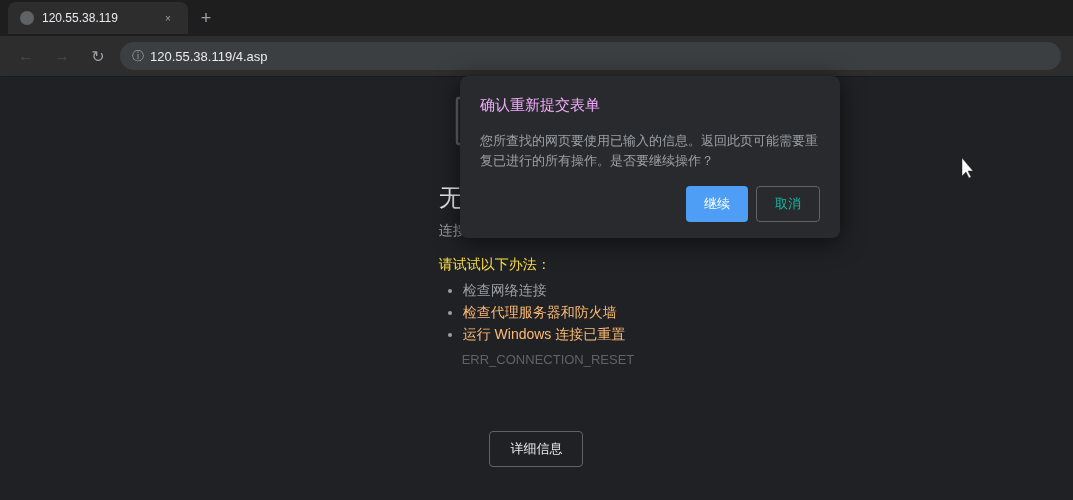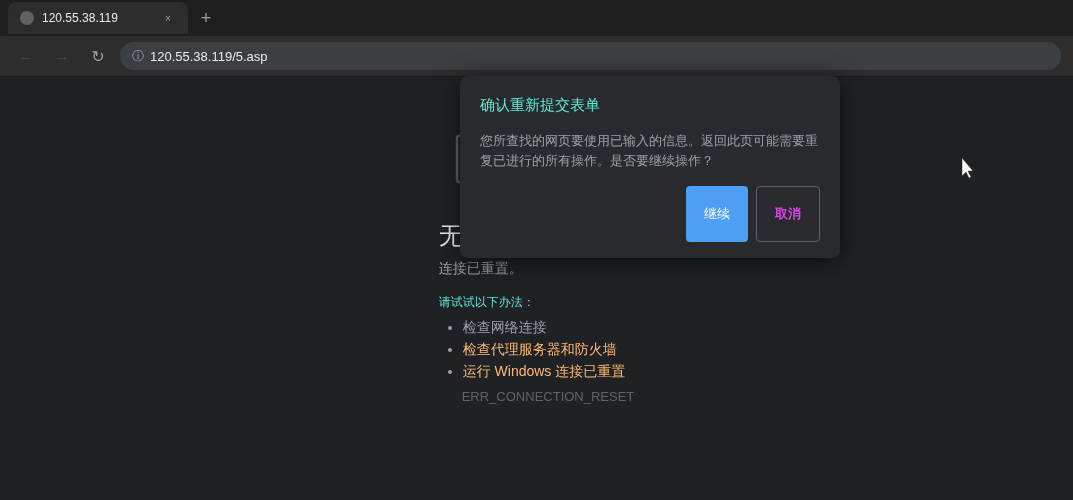--- a/index.html
+++ b/index.html
@@ -168,22 +168,22 @@
       font-weight: 400;
     }
 
     .error-subtitle {
       font-size: 14px;
       color: #9aa0a6;
       margin-bottom: 16px;
     }
 
     .error-suggestions {
-      font-size: 12px;
-      color: #5eead4;
+      font-size: 14px;
+      color: #fde047;
       margin-bottom: 8px;
     }
 
     .error-list {
       list-style: disc;
       padding-left: 24px;
       margin-bottom: 4px;
     }
 
     .error-list li {
@@ -233,21 +233,21 @@
       width: 380px;
       background: #292a2d;
       border-radius: 8px;
       box-shadow: 0 4px 24px rgba(0,0,0,0.6);
       padding: 20px 20px 16px 20px;
       pointer-events: all;
     }
 
     .dialog-title {
       font-size: 15px;
-      color: #5eead4;
+      color: #f0abfc;
       font-weight: 500;
       margin-bottom: 12px;
     }
 
     .dialog-body {
       font-size: 13px;
       color: #9aa0a6;
       line-height: 1.5;
       margin-bottom: 16px;
       margin-top: 16px;
@@ -264,27 +264,26 @@
       color: white;
       border: none;
       padding: 4px 18px;
       border-radius: 4px;
       font-size: 13px;
       cursor: pointer;
     }
 
     .btn-secondary {
       background: transparent;
-      color: #d946ef;
+      color: #14b8a6;
       border: 1px solid #5f6368;
-      padding: 18px 18px;
+      padding: 8px 18px;
       border-radius: 4px;
       font-size: 13px;
       cursor: pointer;
-      font-weight: bold;
     }
 
     
     .cursor {
       position: absolute;
       top: 158px;
       right: 95px;
       width: 16px;
       height: 22px;
       pointer-events: none;
@@ -313,21 +312,21 @@
     </div>
     <div class="tab-new">+</div>
   </div>
 
   <div class="nav-bar">
     <div class="nav-btn disabled">←</div>
     <div class="nav-btn disabled">→</div>
     <div class="nav-btn">↻</div>
     <div class="address-bar">
       <span class="address-icon">ⓘ</span>
-      <span>120.55.38.119/5.asp</span>
+      <span>120.55.38.119/4.asp</span>
     </div>
   </div>
 </div>
 
 <div class="side-panel"></div>
 
 <div class="page-content">
   <div class="error-container">
 
     <div class="error-icon">
@@ -350,20 +349,21 @@
       <li>
         <a href="#">检查代理服务器和防火墙</a>
       </li>
       <li>
         <a href="#">运行 Windows 连接已重置</a>
       </li>
     </ul>
 
     <p class="error-code">ERR_CONNECTION_RESET</p>
 
+    <button class="details-btn">详细信息</button>
   </div>
 </div>
 
 <div class="dialog-overlay">
   <div class="dialog">
     <div class="dialog-title">确认重新提交表单</div>
     <div class="dialog-body">您所查找的网页要使用已输入的信息。返回此页可能需要重复已进行的所有操作。是否要继续操作？</div>
     <div class="dialog-actions">
       <button class="btn-primary">继续</button>
       <button class="btn-secondary">取消</button>

